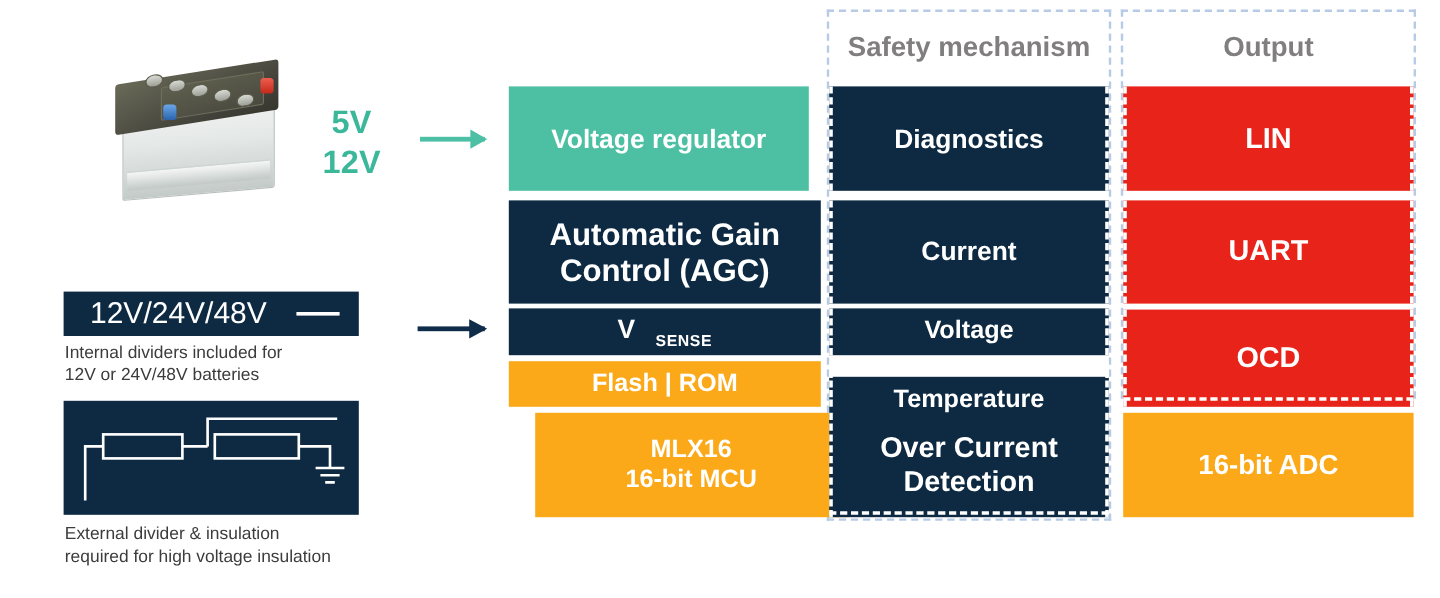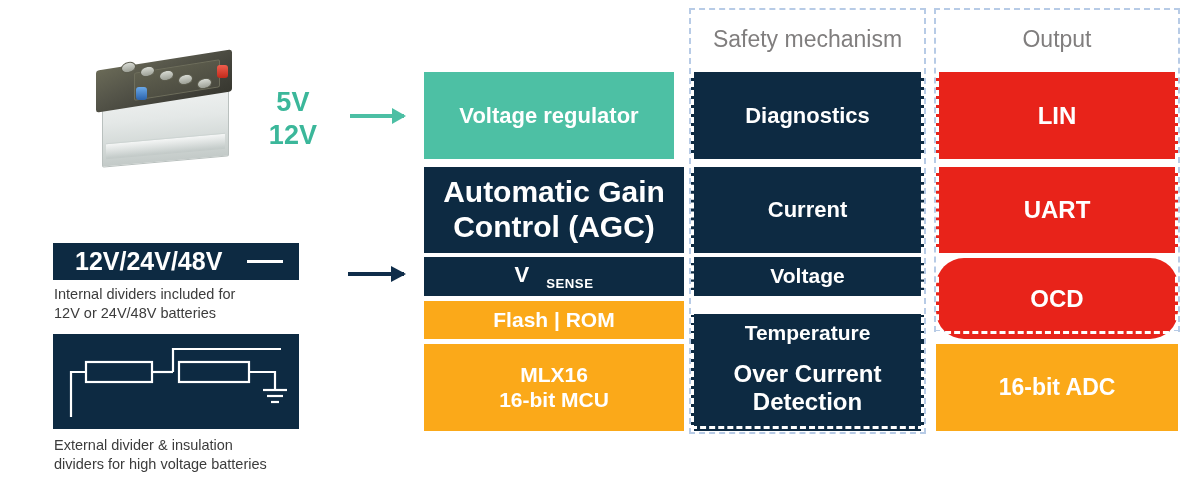--- a/index.html
+++ b/index.html
@@ -56,36 +56,36 @@
     transform:translateY(-50%);
   }
   .arrow-teal:after{border-left:14px solid #4cbfa4;}
   .arrow-navy:after{border-left:15px solid #0f2d4a;}
 
   
   .navy-panel{
     position:absolute;background:#0d2a42;color:#ffffff;
   }
   .panel-title{
-    position:absolute;font-weight:700;font-size:25px;color:#ffffff;white-space:nowrap;
+    position:absolute;font-weight:400;font-size:25px;color:#ffffff;white-space:nowrap;
   }
   .panel-line{position:absolute;background:#ffffff;height:3px;}
   .caption{
     position:absolute;font-size:14.5px;line-height:19px;color:#3c3c3c;font-weight:400;
   }
 
   
   .sch{position:absolute;left:0;top:0;width:100%;height:100%;}
 
   
   .group-box{
     position:absolute;border:2px dashed #b7cbe6;box-sizing:border-box;
   }
   .group-head{
-    position:absolute;text-align:center;color:#807e7e;font-size:23px;font-weight:400;
+    position:absolute;text-align:center;color:#807e7e;font-size:23px;font-weight:700;
   }
 
   
   .cell{
     position:absolute;box-sizing:border-box;display:flex;align-items:center;justify-content:center;
     color:#ffffff;font-weight:700;text-align:center;line-height:1.16;
   }
   .c-teal{background:#4dc0a4;}
   .c-navy{background:#0d2a42;}
   .c-orange{background:#fba919;}
@@ -144,45 +144,45 @@
         <rect x="126" y="28" width="70" height="20"></rect>
         <path d="M196 38 L222 38 L222 56"></path>
         <path d="M210 56 L234 56"></path>
         <path d="M214 62 L230 62"></path>
         <path d="M218 68 L226 68"></path>
       </g>
     </svg>
   </div>
   <div class="caption" style="left:54px;top:436px;width:280px;">
     <span>External divider &amp; insulation</span><br>
-    <span>dividers for high voltage batteries</span>
+    <span>required for high voltage insulation</span>
   </div>
 
   <div class="group-box" style="left:689px;top:8px;width:237px;height:426px;"></div>
   <div class="group-box" style="left:934px;top:8px;width:246px;height:324px;"></div>
 
   <div class="group-head" style="left:689px;top:26px;width:237px;">Safety mechanism</div>
   <div class="group-head" style="left:934px;top:26px;width:246px;">Output</div>
 
   <div class="cell c-teal" style="left:424px;top:72px;width:250px;height:87px;font-size:22px;">Voltage regulator</div>
 
-  <div class="cell c-navy" style="left:424px;top:167px;width:260px;height:86px;font-size:30px;">
+  <div class="cell c-navy" style="left:424px;top:167px;width:260px;height:86px;font-size:26px;">
     <span>
       <span>Automatic Gain</span><br>
       <span>Control (AGC)</span>
     </span>
   </div>
 
   <div class="cell c-navy" style="left:424px;top:257px;width:260px;height:39px;font-size:22px;">
     <span class="vsense"><span>V</span><span class="sub">SENSE</span></span>
   </div>
 
   <div class="cell c-orange" style="left:424px;top:301px;width:260px;height:38px;font-size:21px;">Flash | ROM</div>
 
-  <div class="cell c-orange" style="left:424px;top:344px;width:260px;height:87px;font-size:21px;">
+  <div class="cell c-orange" style="left:446px;top:344px;width:260px;height:87px;font-size:21px;">
     <span>
       <span>MLX16</span><br>
       <span>16-bit MCU</span>
     </span>
   </div>
 
   <div class="cell c-navy" style="left:691px;top:72px;width:233px;height:87px;font-size:22px;">Diagnostics</div>
   <div class="cell c-navy" style="left:691px;top:167px;width:233px;height:86px;font-size:22px;">Current</div>
   <div class="cell c-navy" style="left:691px;top:257px;width:233px;height:39px;font-size:21px;">Voltage</div>
   <div class="cell c-navy" style="left:691px;top:314px;width:233px;height:38px;font-size:21px;">Temperature</div>
@@ -195,21 +195,21 @@
 
   <div class="dash-in" style="left:691px;top:72px;width:233px;height:87px;"></div>
   <div class="dash-in" style="left:691px;top:167px;width:233px;height:86px;"></div>
   <div class="dash-in" style="left:691px;top:257px;width:233px;height:39px;"></div>
   <div class="dash-in" style="left:691px;top:301px;width:233px;height:38px;"></div>
   <div class="dash-in" style="left:691px;top:344px;width:233px;height:87px;"></div>
   <div class="dash-bot" style="left:691px;top:426px;width:233px;"></div>
 
   <div class="cell c-red" style="left:936px;top:72px;width:242px;height:87px;font-size:24px;">LIN</div>
   <div class="cell c-red" style="left:936px;top:167px;width:242px;height:86px;font-size:24px;">UART</div>
-  <div class="cell c-red" style="left:936px;top:258px;width:242px;height:81px;font-size:24px;border-radius:28px;">OCD</div>
+  <div class="cell c-red" style="left:936px;top:258px;width:242px;height:81px;font-size:24px;">OCD</div>
   <div class="cell c-orange" style="left:936px;top:344px;width:242px;height:87px;font-size:23px;">16-bit ADC</div>
 
   <div class="dash-in" style="left:936px;top:72px;width:242px;height:87px;"></div>
   <div class="dash-in" style="left:936px;top:167px;width:242px;height:86px;"></div>
   <div class="dash-in" style="left:936px;top:258px;width:242px;height:81px;"></div>
   <div class="dash-bot" style="left:936px;top:331px;width:242px;"></div>
 
 </div>
 
 </body></html>

